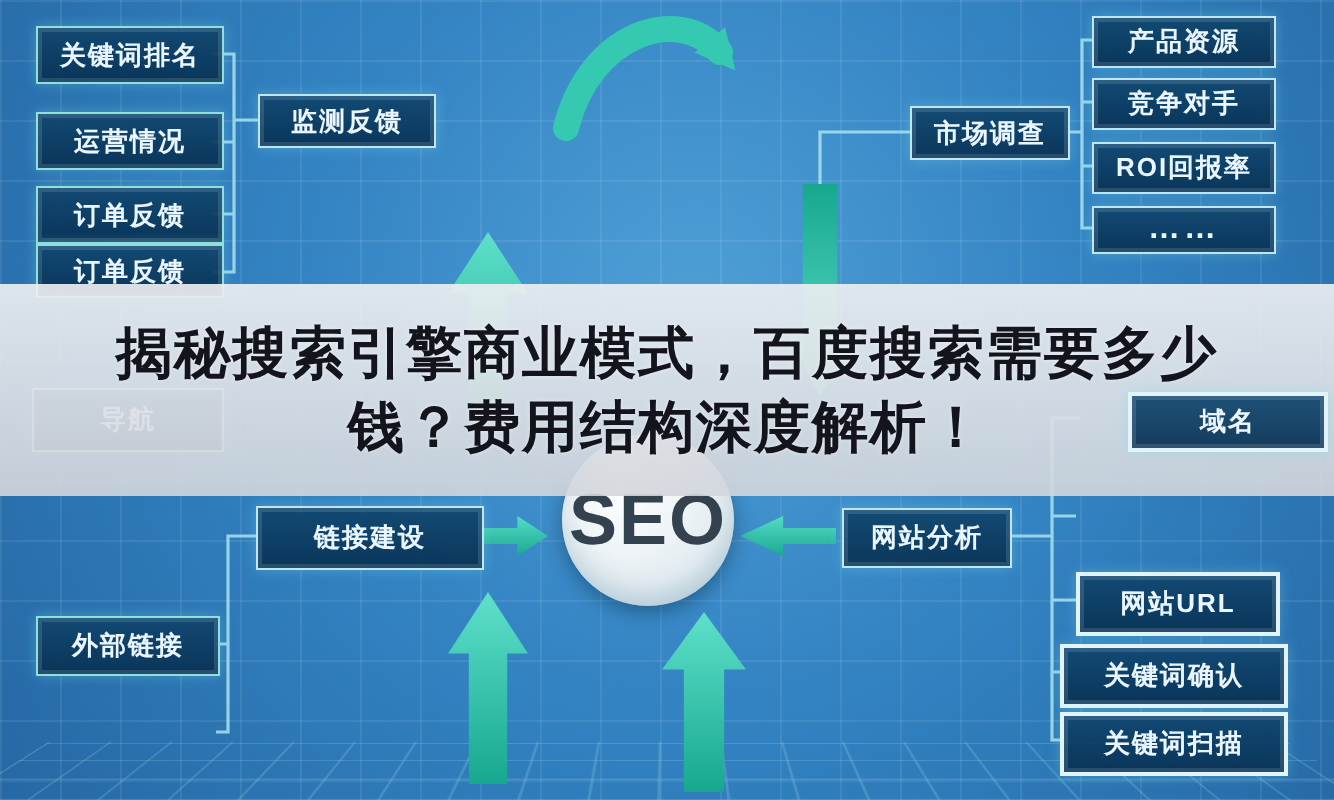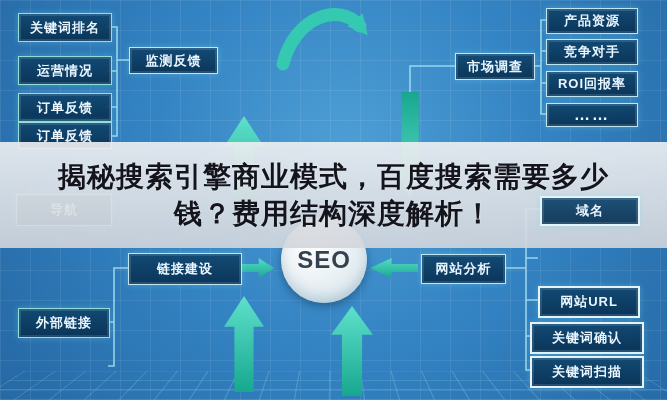--- a/index.html
+++ b/index.html
@@ -47,21 +47,21 @@
     clip-path:polygon(0 30%,55% 30%,55% 0,100% 50%,55% 100%,55% 70%,0 70%);
   }
   .arrow-left{
     background:linear-gradient(180deg,#54dcc6,#1aa891);
     clip-path:polygon(100% 30%,45% 30%,45% 0,0 50%,45% 100%,45% 70%,100% 70%);
   }
   .seo{
     position:absolute;left:281px;top:217px;width:86px;height:86px;border-radius:50%;z-index:12;
     background:radial-gradient(circle at 35% 30%, #ffffff, #e3ecf1 65%, #c6d5dc);
     display:flex;align-items:center;justify-content:center;
-    font-weight:bold;font-size:24px;letter-spacing:1px;color:#33424e;
+    font-weight:bold;font-size:36px;letter-spacing:1px;color:#33424e;
     box-shadow:0 3px 10px rgba(0,30,50,.4), inset 0 -6px 12px rgba(120,160,180,.35);
   }
   .banner{
     position:absolute;left:0;right:0;top:142px;height:106px;z-index:50;
     background:linear-gradient(180deg, rgba(236,238,241,.92), rgba(210,214,220,.9));
     display:flex;flex-direction:column;align-items:center;justify-content:center;
   }
   .banner .t{
     font-size:28px;font-weight:bold;color:#14141c;line-height:37px;text-align:center;
     text-shadow:0 0 2px rgba(255,255,255,.5);letter-spacing:1px;
@@ -111,21 +111,21 @@
   <div class="box dots" style="left:546px;top:103px;width:90px;height:22px;">……</div>
 
   <div class="box teal" style="left:16px;top:194px;width:94px;height:30px;">导航</div>
 
   <div class="seo">SEO</div>
 
   <div class="box" style="left:128px;top:253px;width:112px;height:30px;">链接建设</div>
   <div class="box" style="left:421px;top:254px;width:83px;height:28px;">网站分析</div>
   <div class="box teal" style="left:18px;top:308px;width:90px;height:28px;">外部链接</div>
 
-  <div class="box thick" style="left:540px;top:196px;width:96px;height:26px;">域名</div>
+  <div class="box thick" style="left:564px;top:196px;width:96px;height:26px;">域名</div>
   <div class="box thick" style="left:538px;top:286px;width:98px;height:28px;">网站URL</div>
   <div class="box thick" style="left:530px;top:322px;width:110px;height:28px;">关键词确认</div>
   <div class="box thick" style="left:530px;top:356px;width:110px;height:28px;">关键词扫描</div>
 
   <div class="banner">
     <div class="t">揭秘搜索引擎商业模式，百度搜索需要多少</div>
     <div class="t">钱？费用结构深度解析！</div>
   </div>
 </div>
 

